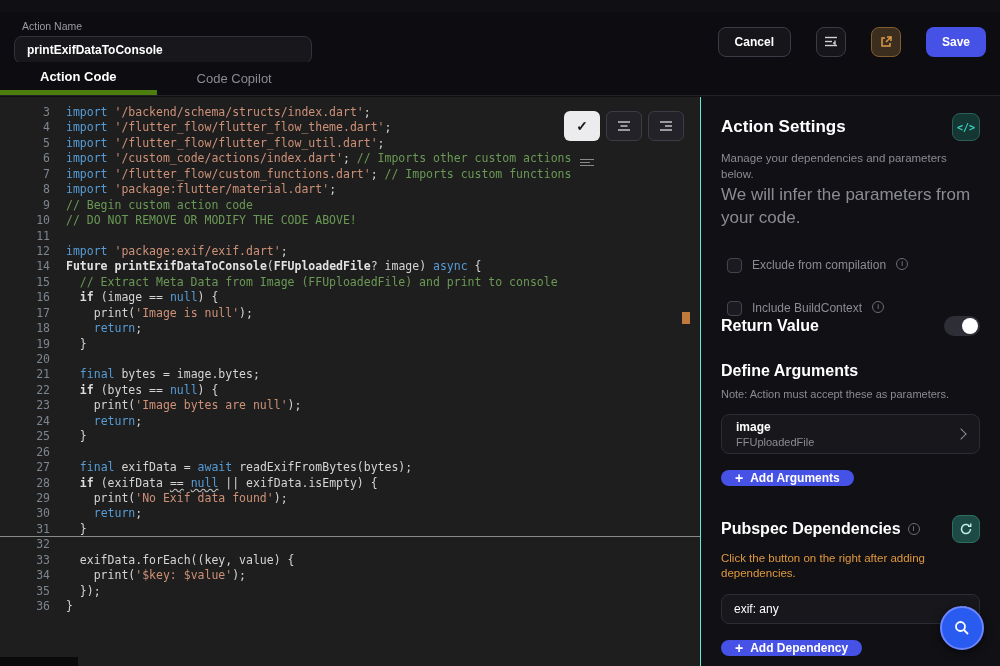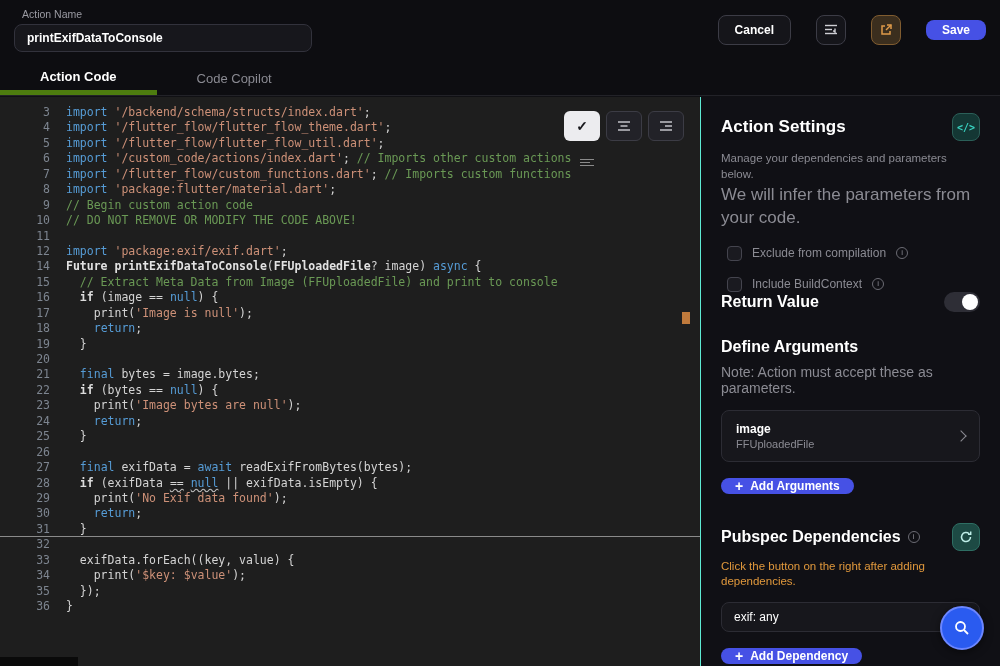--- a/index.html
+++ b/index.html
@@ -6,34 +6,34 @@
   html,body { width:1000px; height:666px; }
   body {
     background:#101014;
     font-family:"Liberation Sans", sans-serif;
     color:#e8e8ea;
     position:relative;
     overflow:hidden;
   }
 
   
-  .header { position:absolute; top:0; left:0; right:0; height:62px; background:#0d0d11; }
+  .header { position:absolute; top:12px; left:0; right:0; height:62px; background:#0d0d11; }
   .action-name-label { position:absolute; left:22px; top:8px; font-size:10.5px; color:#9a9aa2; }
   .action-name-input {
     position:absolute; left:14px; top:24px; width:298px; height:28px;
     background:#17171c; border:1px solid #32323c; border-radius:8px;
     color:#ffffff; font-size:12px; font-weight:bold; padding:0 12px;
     font-family:"Liberation Sans", sans-serif; outline:none;
   }
   .header-actions { position:absolute; right:14px; top:15px; display:flex; gap:25px; align-items:center; }
   .btn { display:inline-flex; align-items:center; justify-content:center; border-radius:8px; font-size:12px; font-weight:bold; cursor:pointer; border:none; font-family:"Liberation Sans", sans-serif; }
   .btn-cancel { height:30px; padding:0 16px; background:#15151a; border:1px solid #3c3c46; color:#fff; }
   .btn-icon { width:30px; height:30px; background:#15151a; border:1px solid #3c3c46; }
   .btn-icon-orange { width:30px; height:30px; background:#3b2e1e; border:1px solid #805c30; }
-  .btn-save { height:20px; padding:0 16px; background:#4651e5; color:#fff; }
+  .btn-save { height:30px; padding:0 16px; background:#4651e5; color:#fff; }
 
   
   .tabs { position:absolute; top:62px; left:0; right:0; height:34px; background:#0d0d11; border-bottom:1px solid #222228; display:flex; }
   .tab { display:flex; align-items:center; justify-content:center; padding:0 40px; font-size:13px; color:#8a8a92; cursor:pointer; }
   .tab.active { color:#ffffff; font-weight:bold; border-bottom:5px solid #4d7c0f; }
 
   
   .editor { position:absolute; top:97px; left:0; width:700px; bottom:0; background:#1e1e1e; overflow:hidden; }
   .code-lines { padding-top:8px; }
   .code-line { display:flex; height:15.45px; line-height:15.45px; font-family:"DejaVu Sans Mono", monospace; font-size:11.5px; }
@@ -64,34 +64,34 @@
 
   
   .panel { position:absolute; top:97px; left:700px; right:0; bottom:0; background:#101015; border-left:1px solid #5eead4; padding:16px 20px; }
   .panel-row { display:flex; align-items:center; justify-content:space-between; }
   .panel-title { font-size:17px; font-weight:bold; color:#fff; }
   .code-btn { width:28px; height:28px; border-radius:8px; background:#143734; border:1px solid #2b5f58; color:#39d2c0; font-family:"DejaVu Sans Mono", monospace; font-size:10px; font-weight:bold; display:flex; align-items:center; justify-content:center; cursor:pointer; }
   .code-btn::before { content:"</>"; }
   .panel-desc { margin-top:10px; font-size:11.5px; color:#8b8b93; line-height:1.35; max-width:255px; }
   .panel-desc2 { margin-top:2px; font-size:17px; color:#8b8b93; line-height:1.35; max-width:255px; }
 
-  .checkbox-row { display:flex; align-items:center; gap:10px; margin-top:16px; margin-left:6px; cursor:pointer; }
+  .checkbox-row { display:flex; gap:10px; margin-top:28px; margin-left:6px; cursor:pointer; }
   .checkbox { width:15px; height:15px; border-radius:4px; border:1px solid #44444e; background:#1a1a20; flex:0 0 15px; }
   .checkbox-label { font-size:12px; color:#8b8b93; }
   .info-icon { width:12px; height:12px; border-radius:50%; border:1px solid #6b6b73; color:#8b8b93; font-size:8px; display:inline-flex; align-items:center; justify-content:center; line-height:1; }
   .info-icon::after { content:"i"; }
 
   .section-heading { font-size:16px; font-weight:bold; color:#fff; }
   .return-row { }
   .toggle { width:36px; height:20px; border-radius:10px; background:#2e2e36; position:relative; cursor:pointer; flex:0 0 36px; }
   .toggle-knob { position:absolute; top:2px; left:18px; width:16px; height:16px; border-radius:50%; background:#ffffff; }
 
   .define-args { margin-top:26px; }
-  .args-note { margin-top:8px; font-size:14px; color:#8b8b93; }
-  .arg-card { margin-top:14px; height:52px; background:#17171c; border:1px solid #2c2c34; border-radius:8px; display:flex; align-items:center; justify-content:space-between; padding:0 14px; cursor:pointer; }
+  .args-note { margin-top:8px; font-size:11px; color:#8b8b93; }
+  .arg-card { margin-top:14px; height:40px; background:#17171c; border:1px solid #2c2c34; border-radius:8px; display:flex; align-items:center; justify-content:space-between; padding:0 14px; cursor:pointer; }
   .arg-name { font-size:12px; font-weight:bold; color:#fff; }
   .arg-type { font-size:11px; color:#8b8b93; margin-top:2px; }
   .chevron { width:8px; height:8px; border-right:1.5px solid #8b8b93; border-top:1.5px solid #8b8b93; transform:rotate(45deg); }
 
   .btn-blue { margin-top:16px; height:16px; padding:0 14px; background:#4651e5; color:#fff; border-radius:8px; font-size:12px; font-weight:bold; display:inline-flex; align-items:center; gap:7px; cursor:pointer; border:none; font-family:"Liberation Sans", sans-serif; }
   .plus-icon::before { content:"+"; font-size:14px; font-weight:bold; }
 
   .pubspec-row { margin-top:28px; }
   .heading-with-info { display:flex; align-items:center; gap:7px; }
   .refresh-btn { width:28px; height:28px; border-radius:8px; background:#1d4a44; border:1px solid #2e6e63; display:flex; align-items:center; justify-content:center; cursor:pointer; }

